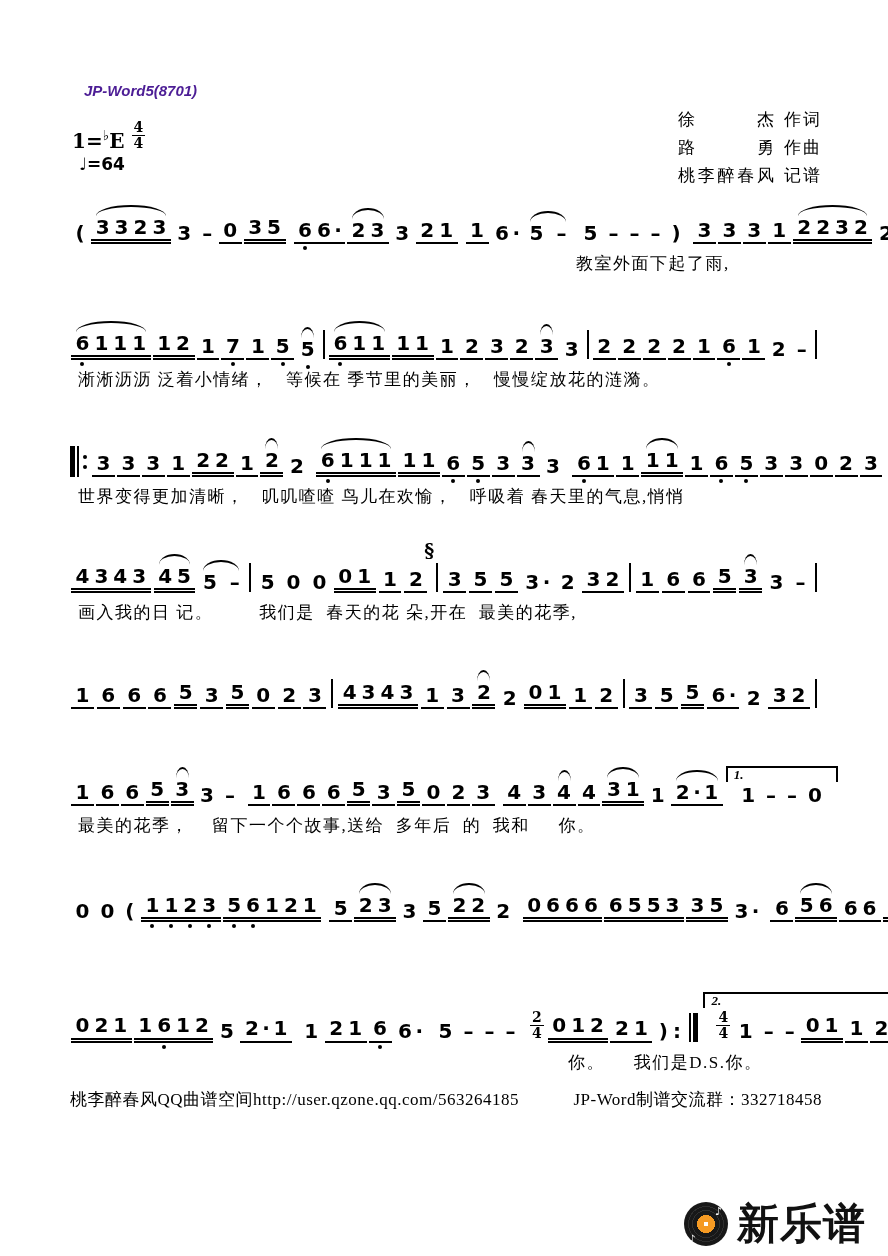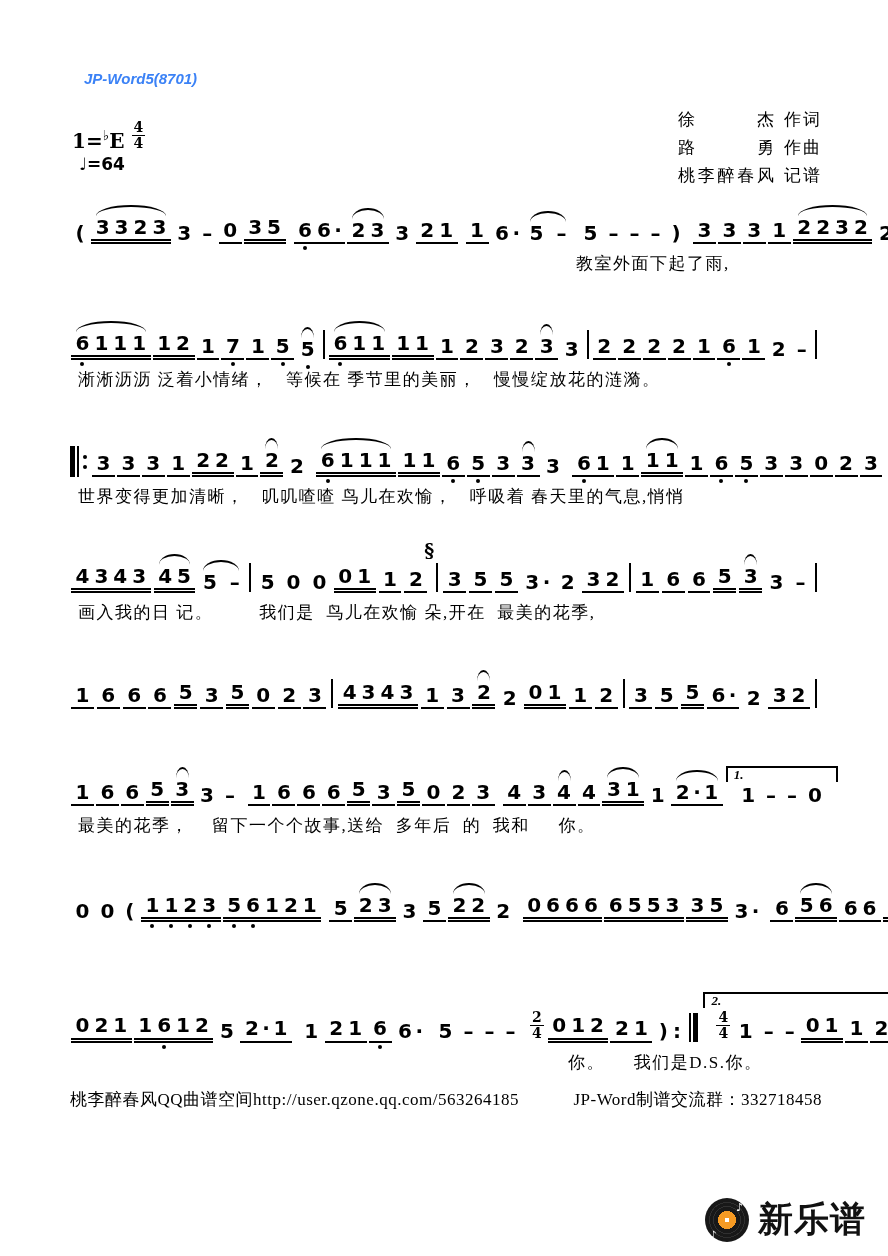--- a/index.html
+++ b/index.html
@@ -1,20 +1,20 @@
 <!DOCTYPE html>
 <html><head>
 <meta charset="utf-8">
 <style>
   html,body{margin:0;padding:0;background:#e8e8e8;}
   .page{position:relative;width:888px;height:1256px;background:#fff;margin:0 auto;
         font-family:"Liberation Serif",serif;color:#000;overflow:hidden;}
   
   .header{position:absolute;top:62px;left:0;right:0;height:136px;}
-  .jpword{position:absolute;top:8px;left:84px;font:italic bold 15px "Liberation Sans",sans-serif;color:#3b82f6;}
+  .jpword{position:absolute;top:20px;left:84px;font:italic bold 15px "Liberation Sans",sans-serif;color:#4c1d95;}
   .title{position:absolute;top:12px;left:0;right:0;text-align:center;
          font-size:36px;font-weight:bold;letter-spacing:16px;margin:0;}
   .singer{position:absolute;top:68px;left:0;right:0;text-align:center;font-size:16px;letter-spacing:2px;}
   .credits{position:absolute;top:44px;right:66px;font-size:17px;line-height:1.65;}
   .credit-row{display:flex;align-items:baseline;}
   .credit-name{display:inline-block;width:96px;text-align:justify;text-align-last:justify;}
   .credit-role{margin-left:10px;letter-spacing:2px;}
   .keysig{position:absolute;top:58px;left:72px;font-weight:bold;font-size:20px;
           font-family:"DejaVu Serif",serif;display:flex;align-items:flex-end;gap:4px;}
   .keysig sup{font-size:14px;}
@@ -64,21 +64,21 @@
   .line-7 .lyrics-row{padding-left:498px;}
   
   .footer{position:absolute;top:1088px;left:70px;right:66px;display:flex;
           justify-content:space-between;font-size:17px;letter-spacing:0.5px;}
   .logo{position:absolute;right:22px;top:1196px;display:flex;align-items:center;gap:9px;}
   .vinyl{position:relative;width:44px;height:44px;border-radius:50%;
          background:radial-gradient(circle,#fff 0 2.5px,#f59a23 2.5px 9px,#181818 9px 13px,
                     #303030 13px 14px,#181818 14px 17px,#2e2e2e 17px 18px,#181818 18px 22px);}
   .vinyl .n1{position:absolute;top:3px;right:6px;color:#fff;font-size:11px;font-family:"DejaVu Sans",sans-serif;}
   .vinyl .n2{position:absolute;bottom:2px;left:5px;color:#fff;font-size:10px;font-family:"DejaVu Sans",sans-serif;}
-  .logo-text{font-size:35px;font-weight:bold;letter-spacing:1px;color:#111;
+  .logo-text{font-size:42px;font-weight:bold;letter-spacing:1px;color:#111;
              font-family:"Liberation Sans",sans-serif;}
 </style>
 </head>
 <body>
 
 <div class="page">
 
   <div class="header">
     <div class="jpword">JP-Word5(8701)</div>
     <div class="credits" id="credits">
@@ -468,21 +468,21 @@
             <span class="note">3</span>
           </span>
           <span class="grp">
             <span class="note">3</span>
           </span>
           <span class="grp">
             <span class="note">–</span>
           </span>
           <span class="bar"></span>
         </div>
-        <div class="lyrics-row">画入我的日 记。        我们是  鸟儿在欢愉 朵,开在  最美的花季,</div>
+        <div class="lyrics-row">画入我的日 记。        我们是  春天的花 朵,开在  最美的花季,</div>
       </div>
       <div class="mline line-4">
         <div class="notes-row">
           <span class="grp u1">
             <span class="note">1</span>
           </span>
           <span class="grp u1">
             <span class="note">6</span>
           </span>
           <span class="grp u1">

